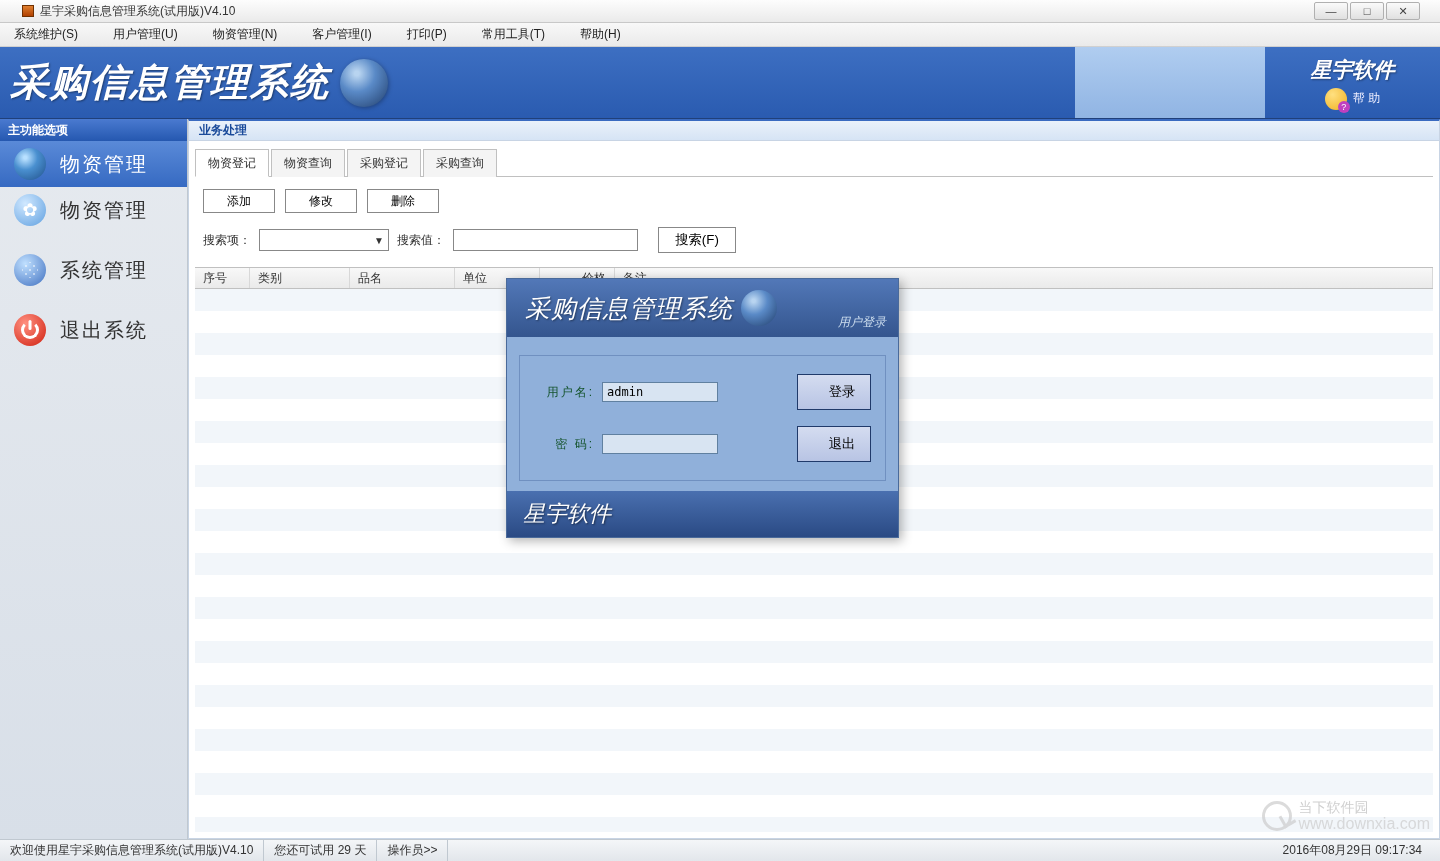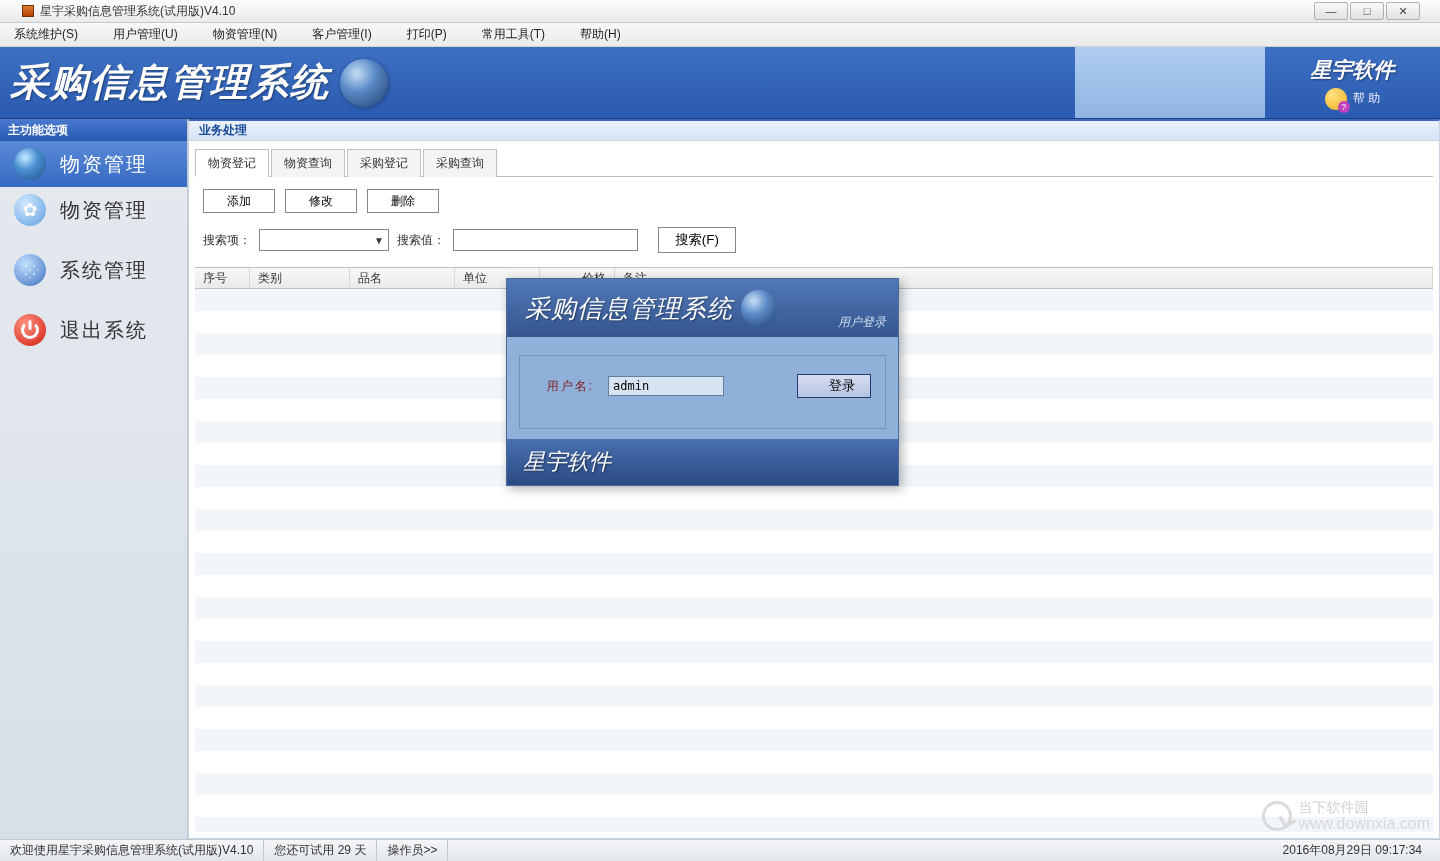--- a/index.html
+++ b/index.html
@@ -81,23 +81,23 @@
 
 
 .login-modal { position: fixed; left: 506px; top: 278px; width: 393px; background: #7a9fd0; border: 1px solid #4a6a9a; box-shadow: 3px 3px 10px rgba(0,0,0,.3); }
 .login-head { height: 58px; background: linear-gradient(#5278b8,#34558e); display: flex; align-items: center; color: #fff; padding: 0 12px 0 18px; }
 .login-head .lh-title { font-family: "STKaiti","KaiTi",serif; font-size: 25px; font-style: italic; letter-spacing: 1px; text-shadow: 1px 1px 2px rgba(0,0,0,.4); }
 .login-head .lh-globe { width: 36px; height: 36px; margin-left: 8px; border-radius: 50%; background: radial-gradient(circle at 35% 30%, #b8d4f0 5%, #5a8ac7 40%, #2a4a7a 90%); }
 .login-head .lh-sub { margin-left: auto; align-self: flex-end; margin-bottom: 6px; color: #cde; font-style: italic; }
 .login-body { background: #90b0da; padding: 18px 12px 10px 12px; }
 .login-form { border: 1px solid #7090c0; padding: 18px 14px 14px 14px; background: #90b0da; }
 .login-row { display: flex; align-items: center; margin-bottom: 16px; }
-.login-row label { width: 60px; text-align: right; margin-right: 14px; color: #7f1d1d; letter-spacing: 2px; }
+.login-row label { width: 60px; text-align: right; margin-right: 8px; color: #14532d; letter-spacing: 2px; }
 .login-input { width: 116px; height: 20px; border: 1px solid #6080a0; background: #d8e4f2; padding: 0 4px; font-family: monospace; font-size: 12px; }
-.login-btn { width: 74px; height: 24px; margin-left: auto; border: 1px solid #203a6a; background: linear-gradient(#d4dcf0,#b8c4e4); cursor: default; padding-left: 16px; }
+.login-btn { width: 74px; height: 36px; margin-left: auto; border: 1px solid #203a6a; background: linear-gradient(#d4dcf0,#b8c4e4); cursor: default; padding-left: 16px; }
 .login-hint { color: #1040c0; font-size: 12px; margin-top: 6px; }
 .login-footer { height: 46px; background: linear-gradient(#4a70b0,#2a4a84); display: flex; align-items: center; padding: 0 16px; }
 .login-footer span { font-family: "STKaiti","KaiTi",serif; font-size: 22px; font-style: italic; color: #fff; text-shadow: 1px 1px 2px rgba(0,0,0,.5); }
 </style>
 </head>
 <body>
 
 <div class="titlebar">
   <span class="app-icon">
       <span></span>
@@ -216,18 +216,23 @@
     <span class="lh-globe"></span>
     <span class="lh-sub">用户登录</span>
   </div>
   <div class="login-body">
     <div class="login-form">
       <div class="login-row">
         <label>用户名:</label>
         <input class="login-input" value="admin" style="">
         <button class="login-btn">登录</button>
       </div>
+      <div class="login-row" style="margin-bottom:4px;">
+        <label>密  码:</label>
+        <input class="login-input" type="password" style="">
+        <button class="login-btn">退出</button>
+      </div>
     </div>
   </div>
   <div class="login-footer">
     <span>星宇软件</span>
   </div>
 </div>
 
 </body></html>

